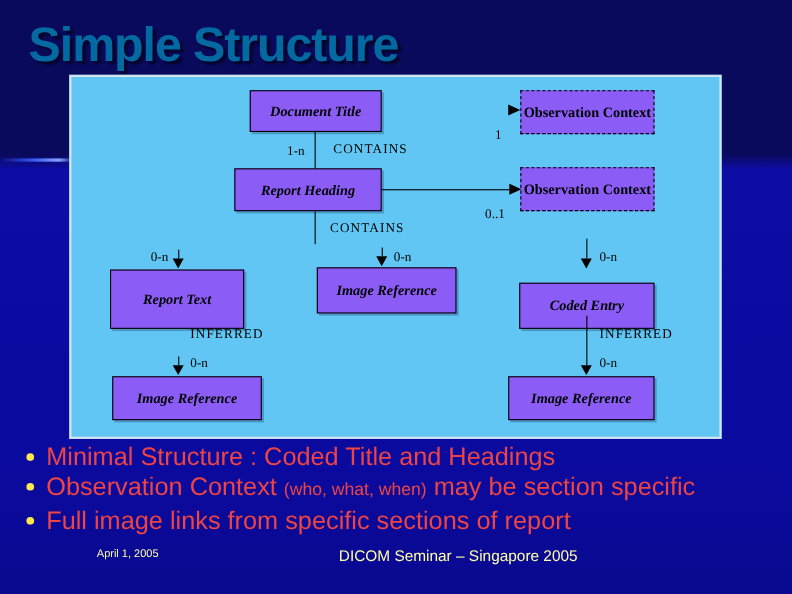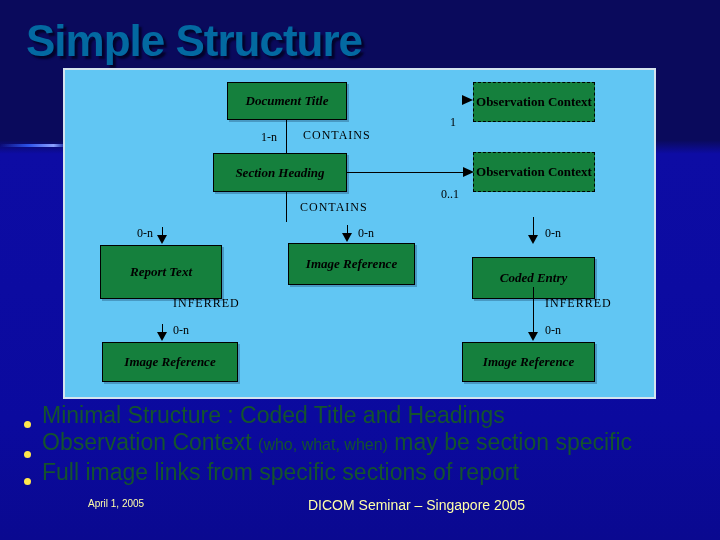--- a/index.html
+++ b/index.html
@@ -16,60 +16,60 @@
   }
   .accent{
     position:absolute;left:0;top:144px;width:63px;height:3px;
     background:linear-gradient(90deg,rgba(20,40,160,0) 0%,#2c52e8 45%,#8ca0ff 85%,#2a3db0 100%);
   }
   .panel{
     position:absolute;left:63px;top:68px;width:593px;height:331px;
     background:#61c6f3;border:2px solid #d4e4ee;box-sizing:border-box;
   }
   .node{
-    position:absolute;background:#15803d;border:1px solid #000;
+    position:absolute;background:#8b5cf6;border:1px solid #000;
     display:flex;align-items:center;justify-content:center;text-align:center;
     font-family:"Liberation Serif","DejaVu Serif",serif;
     font-weight:bold;font-style:italic;font-size:13px;line-height:1.2;color:#000;
     box-shadow:2px 2px 0 rgba(25,70,105,0.35);
     box-sizing:border-box;padding:2px;
   }
   .node.dashed{border-style:dashed;font-style:normal;box-shadow:none;}
   .vline{position:absolute;width:1px;background:#000;}
   .hline{position:absolute;height:1px;background:#000;}
   .lbl{
     position:absolute;font-family:"Liberation Serif","DejaVu Serif",serif;
     font-size:12px;color:#000;white-space:nowrap;line-height:1;
   }
   .rel{letter-spacing:1px;}
   .arr-right{position:absolute;width:0;height:0;
     border-top:5px solid transparent;border-bottom:5px solid transparent;border-left:11px solid #000;}
   .arr-down{position:absolute;width:0;height:0;
     border-left:5px solid transparent;border-right:5px solid transparent;border-top:9px solid #000;}
   .bullets{position:absolute;left:22px;top:402px;width:694px;}
   .bullet{
-    display:flex;align-items:flex-end;margin-bottom:1px;
-    color:#14532d;font-size:23px;line-height:26px;white-space:nowrap;
+    display:flex;align-items:flex-start;margin-bottom:1px;
+    color:#ef4444;font-size:23px;line-height:26px;white-space:nowrap;
   }
   .dot{flex:0 0 auto;width:7px;height:7px;border-radius:50%;background:#ffe84d;margin:10px 11px 0 2px;}
   .b-small{font-size:16px;}
   .footer-date{position:absolute;left:88px;top:498px;font-size:10px;color:#ffffa8;}
   .footer-event{position:absolute;left:308px;top:497px;font-size:14px;color:#ffffa8;}
 </style>
 </head>
 <body>
 
 <div class="title">Simple Structure</div>
 <div class="accent"></div>
 
 <div class="panel">
 
   <div class="node" style="left:162px;top:12px;width:120px;height:38px;">Document Title</div>
   <div class="node dashed" style="left:408px;top:12px;width:122px;height:40px;">Observation Context</div>
-  <div class="node" style="left:148px;top:83px;width:134px;height:39px;">Section Heading</div>
+  <div class="node" style="left:148px;top:83px;width:134px;height:39px;">Report Heading</div>
   <div class="node dashed" style="left:408px;top:82px;width:122px;height:40px;">Observation Context</div>
   <div class="node" style="left:35px;top:175px;width:122px;height:54px;">Report Text</div>
   <div class="node" style="left:223px;top:173px;width:127px;height:42px;">Image Reference</div>
   <div class="node" style="left:407px;top:175px;width:123px;height:42px;margin-top:12px;">Coded Entry</div>
   <div class="node" style="left:37px;top:272px;width:136px;height:40px;">Image Reference</div>
   <div class="node" style="left:397px;top:272px;width:133px;height:40px;">Image Reference</div>
 
   <div class="vline" style="left:221px;top:50px;height:33px;"></div>
   <div class="lbl" style="left:180px;top:61px;width:32px;text-align:right;">1-n</div>
   <div class="lbl rel" style="left:238px;top:59px;">CONTAINS</div>

